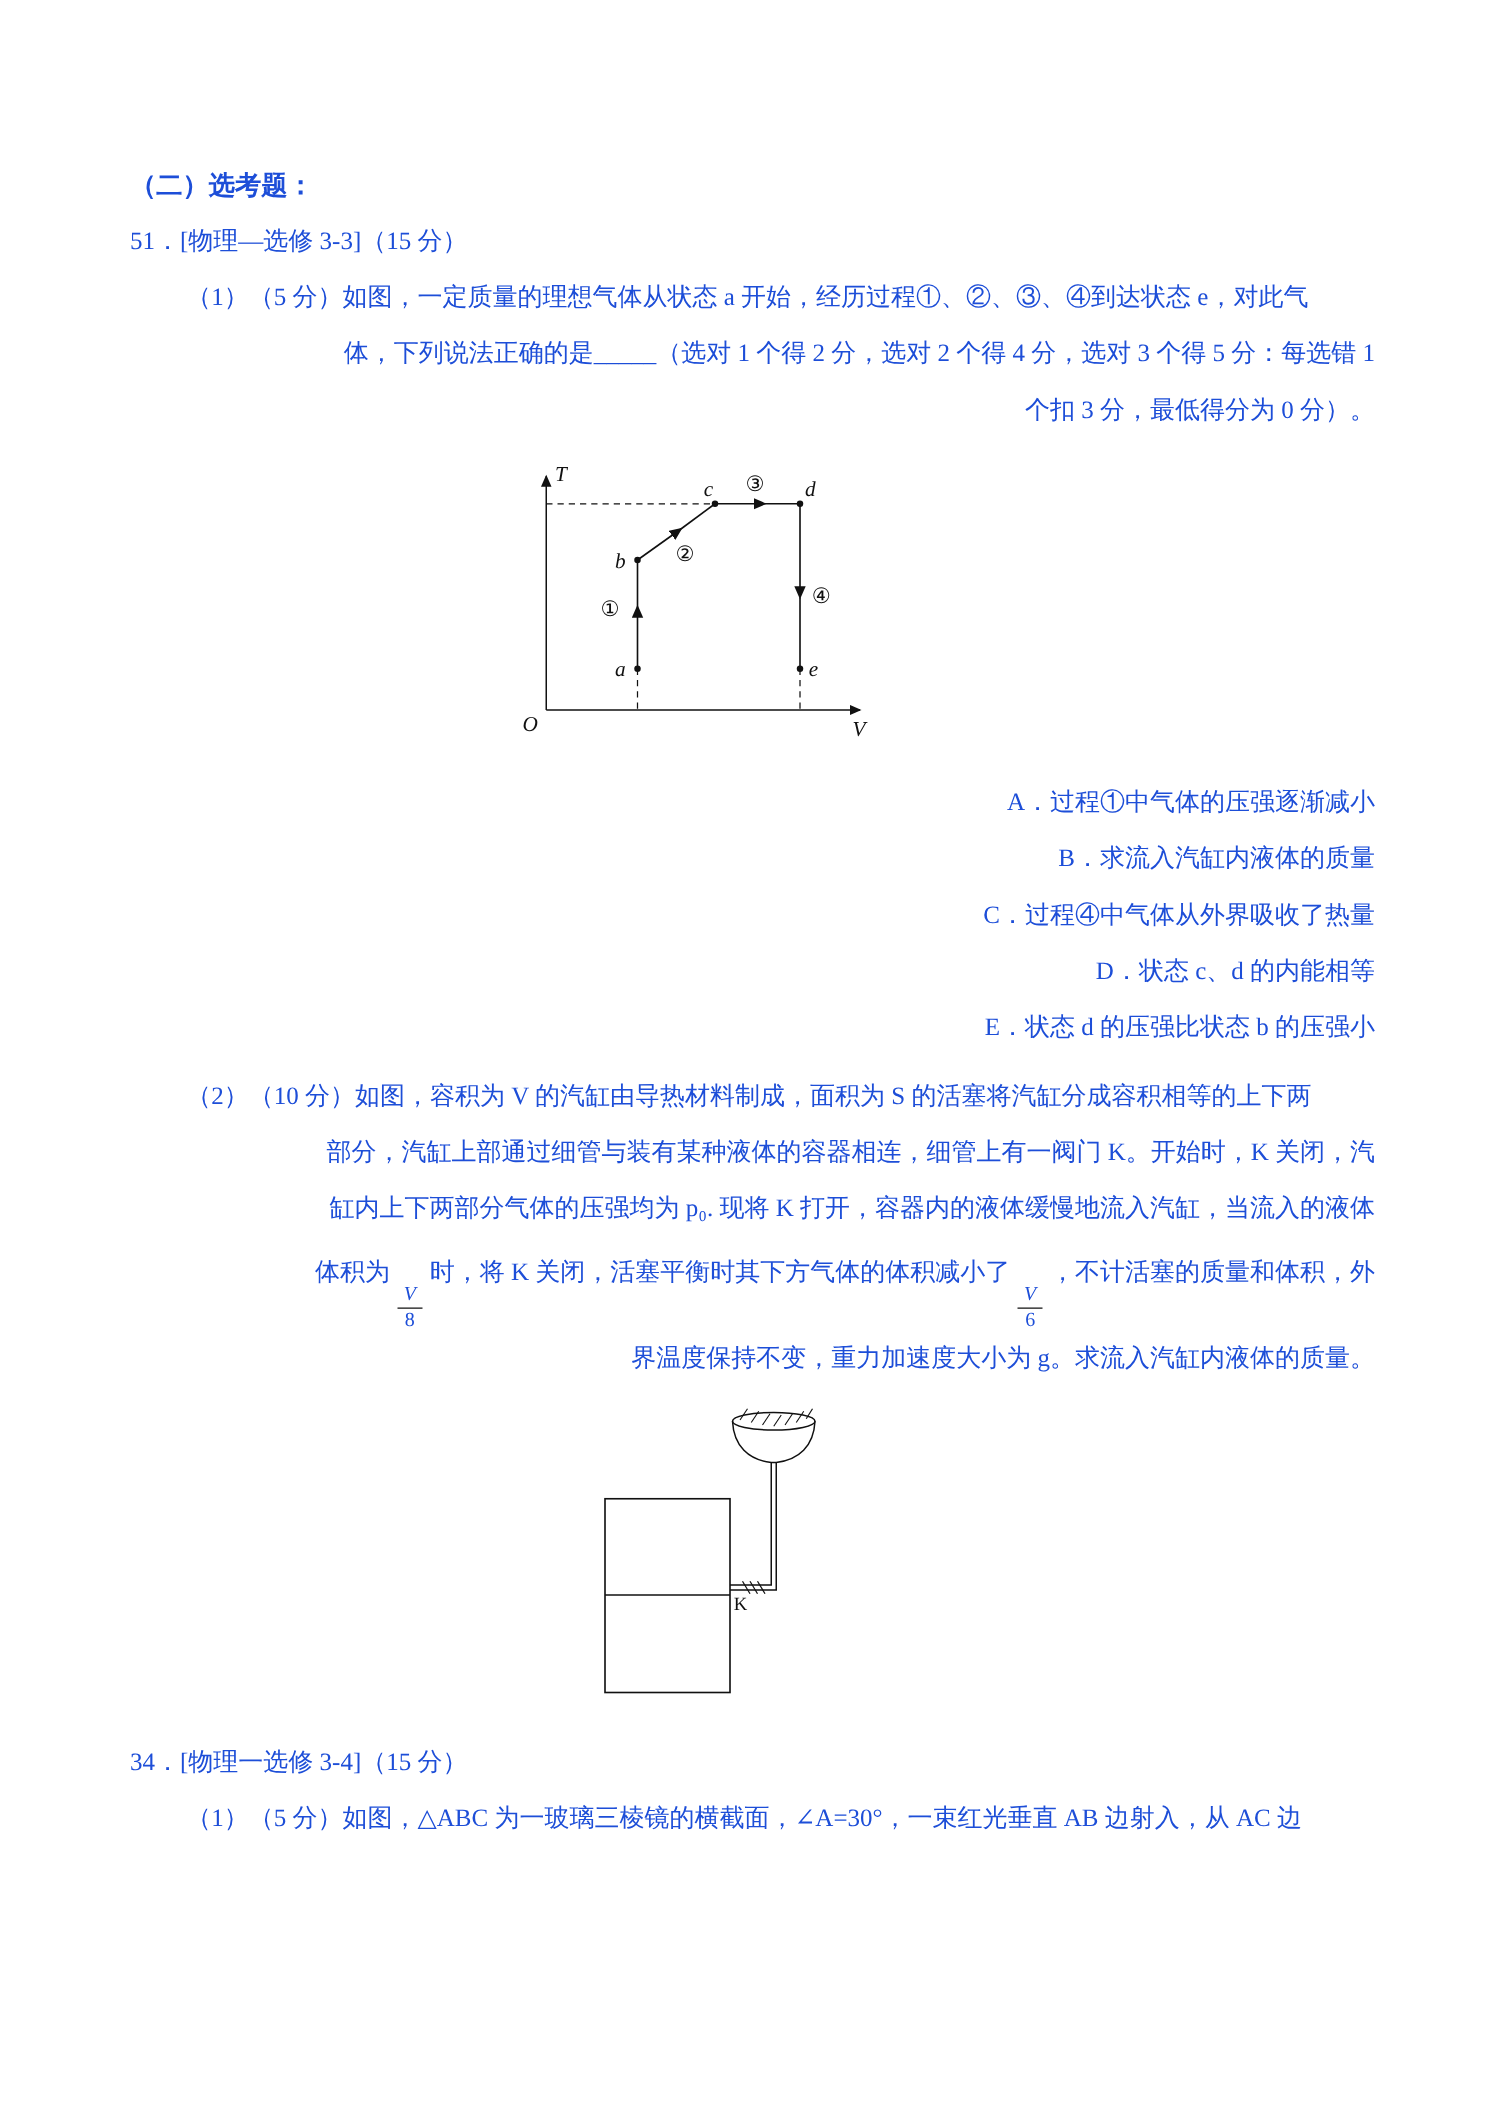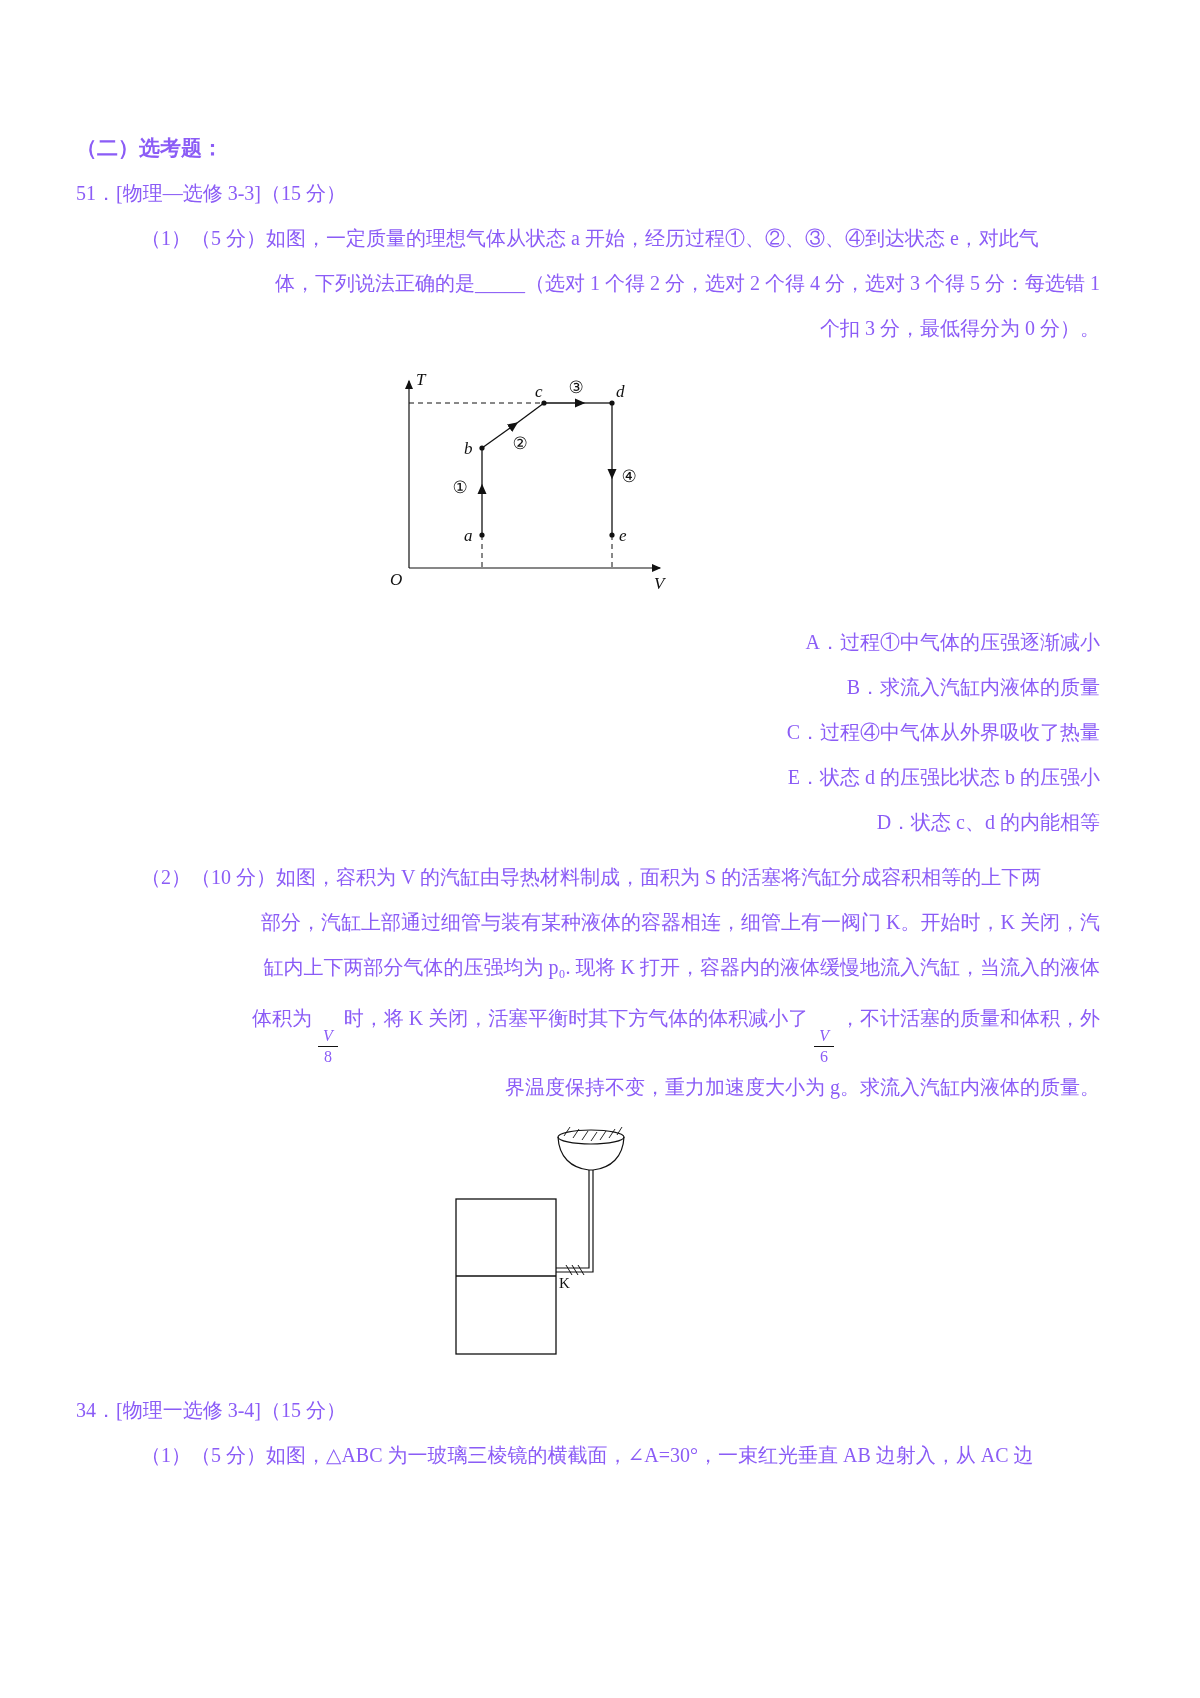--- a/index.html
+++ b/index.html
@@ -1,29 +1,29 @@
 <!DOCTYPE html>
 <html><head>
 <meta charset="utf-8">
 <style>
   * { box-sizing: border-box; }
   html, body { margin: 0; padding: 0; background: #ffffff; }
   .page {
     width: 1200px;
     min-height: 1698px;
-    padding: 126px 100px 40px 76px;
+    padding: 126px 100px 40px 104px;
     background: #ffffff;
-    color: #8b5cf6;
+    color: #1d4ed8;
     font-family: "Liberation Serif", "DejaVu Serif", serif;
     font-size: 20px;
   }
   .h-section { font-weight: 700; font-size: 21px; line-height: 45px; margin: 0; }
   .q-title { line-height: 45px; margin: 0; }
   .line { line-height: 45px; }
-  .ind1 { margin-left: 65px; }
+  .ind1 { margin-left: 45px; }
   .ind2 { margin-left: 90px; text-align: right; }
   .para { margin: 0; }
   .para-top { margin-top: 10px; }
   .options { margin-top: 6px; margin-left: 22px; }
   .fig1 { margin: 12px 0 22px 288px; }
   .fig2 { margin: 14px 0 0 370px; }
   .q34 { margin-top: 16px; }
   .line-frac { line-height: 56px; }
   .frac {
     display: inline-flex;
@@ -109,22 +109,22 @@
         <text class="circ" x="212" y="30" text-anchor="middle">③</text>
         <text class="circ" x="265" y="119" text-anchor="middle">④</text>
       </g>
     </svg>
   </div>
 
   <div class="options ind2">
     <div class="line">A．过程①中气体的压强逐渐减小</div>
     <div class="line">B．求流入汽缸内液体的质量</div>
     <div class="line">C．过程④中气体从外界吸收了热量</div>
+    <div class="line">D．状态 c、d 的内能相等</div>
     <div class="line">E．状态 d 的压强比状态 b 的压强小</div>
-    <div class="line">D．状态 c、d 的内能相等</div>
   </div>
 
   <div class="para para-top">
     <div class="line ind1">（2）（10 分）如图，容积为 V 的汽缸由导热材料制成，面积为 S 的活塞将汽缸分成容积相等的上下两</div>
     <div class="line ind2">部分，汽缸上部通过细管与装有某种液体的容器相连，细管上有一阀门 K。开始时，K 关闭，汽</div>
     <div class="line ind2">缸内上下两部分气体的压强均为 p₀. 现将 K 打开，容器内的液体缓慢地流入汽缸，当流入的液体</div>
     <div class="line line-frac ind2">
       <span>体积为</span><span class="frac">
           <span class="num">V</span>
           <span class="den">8</span>

